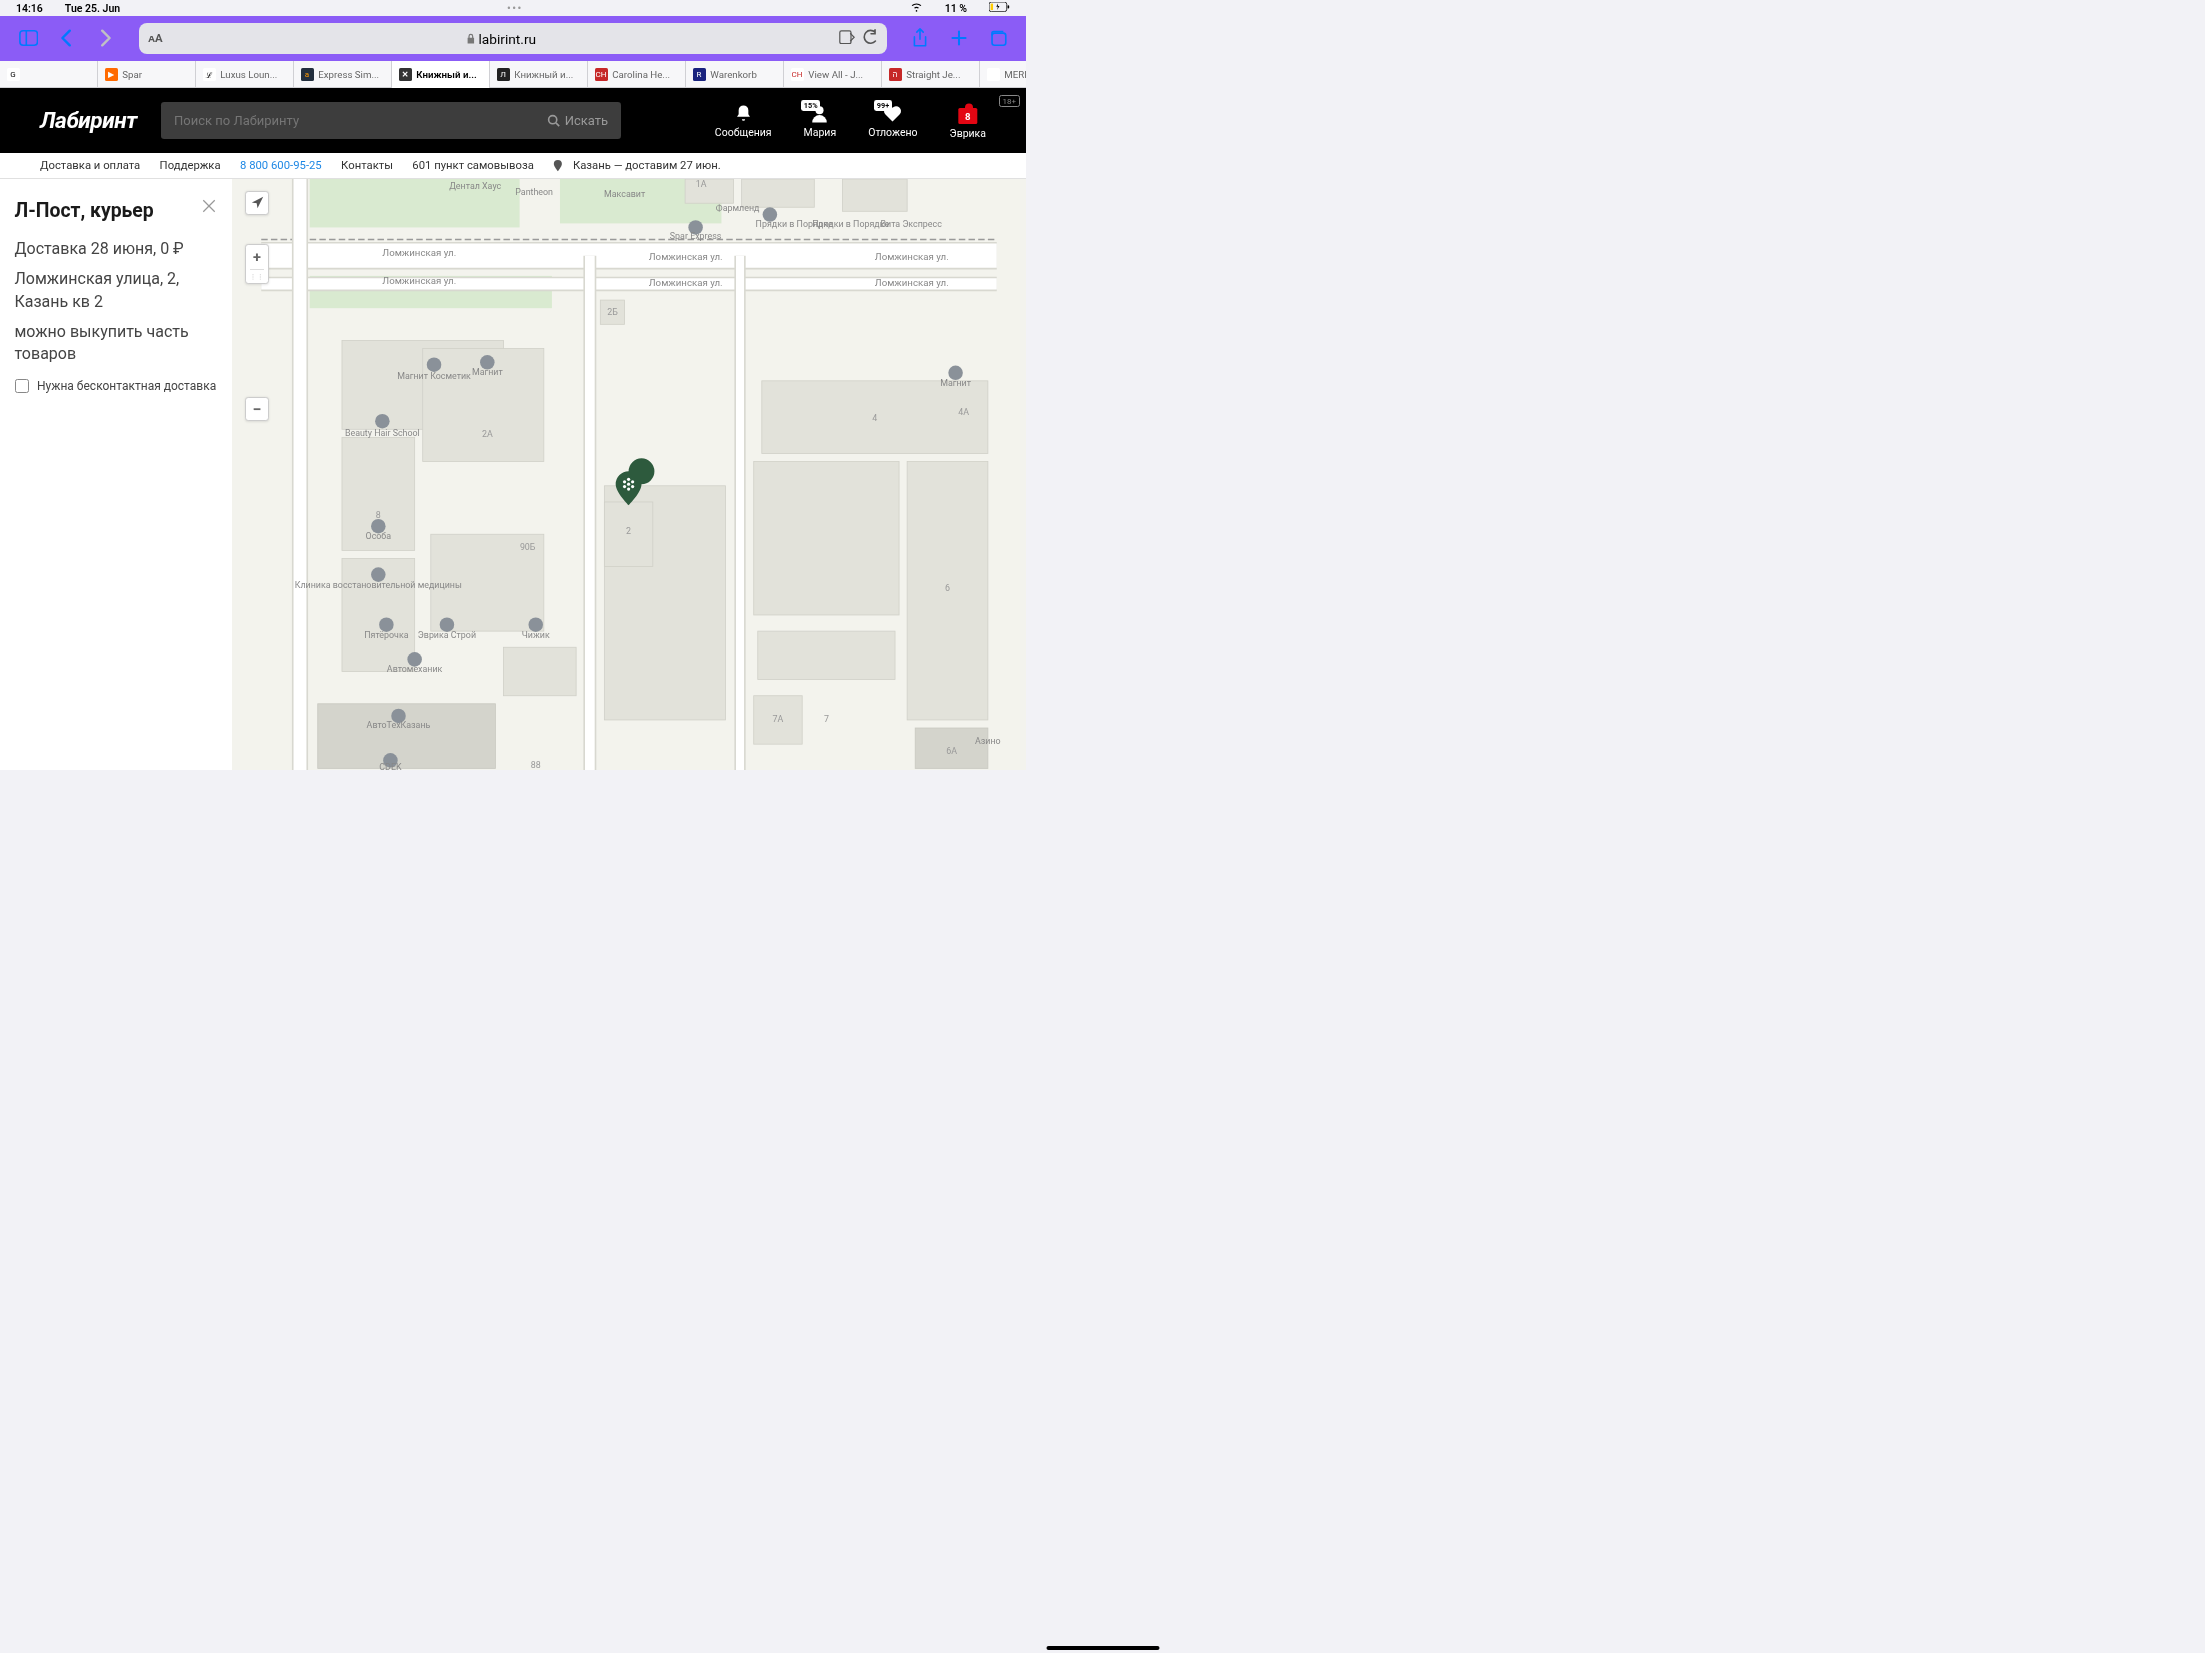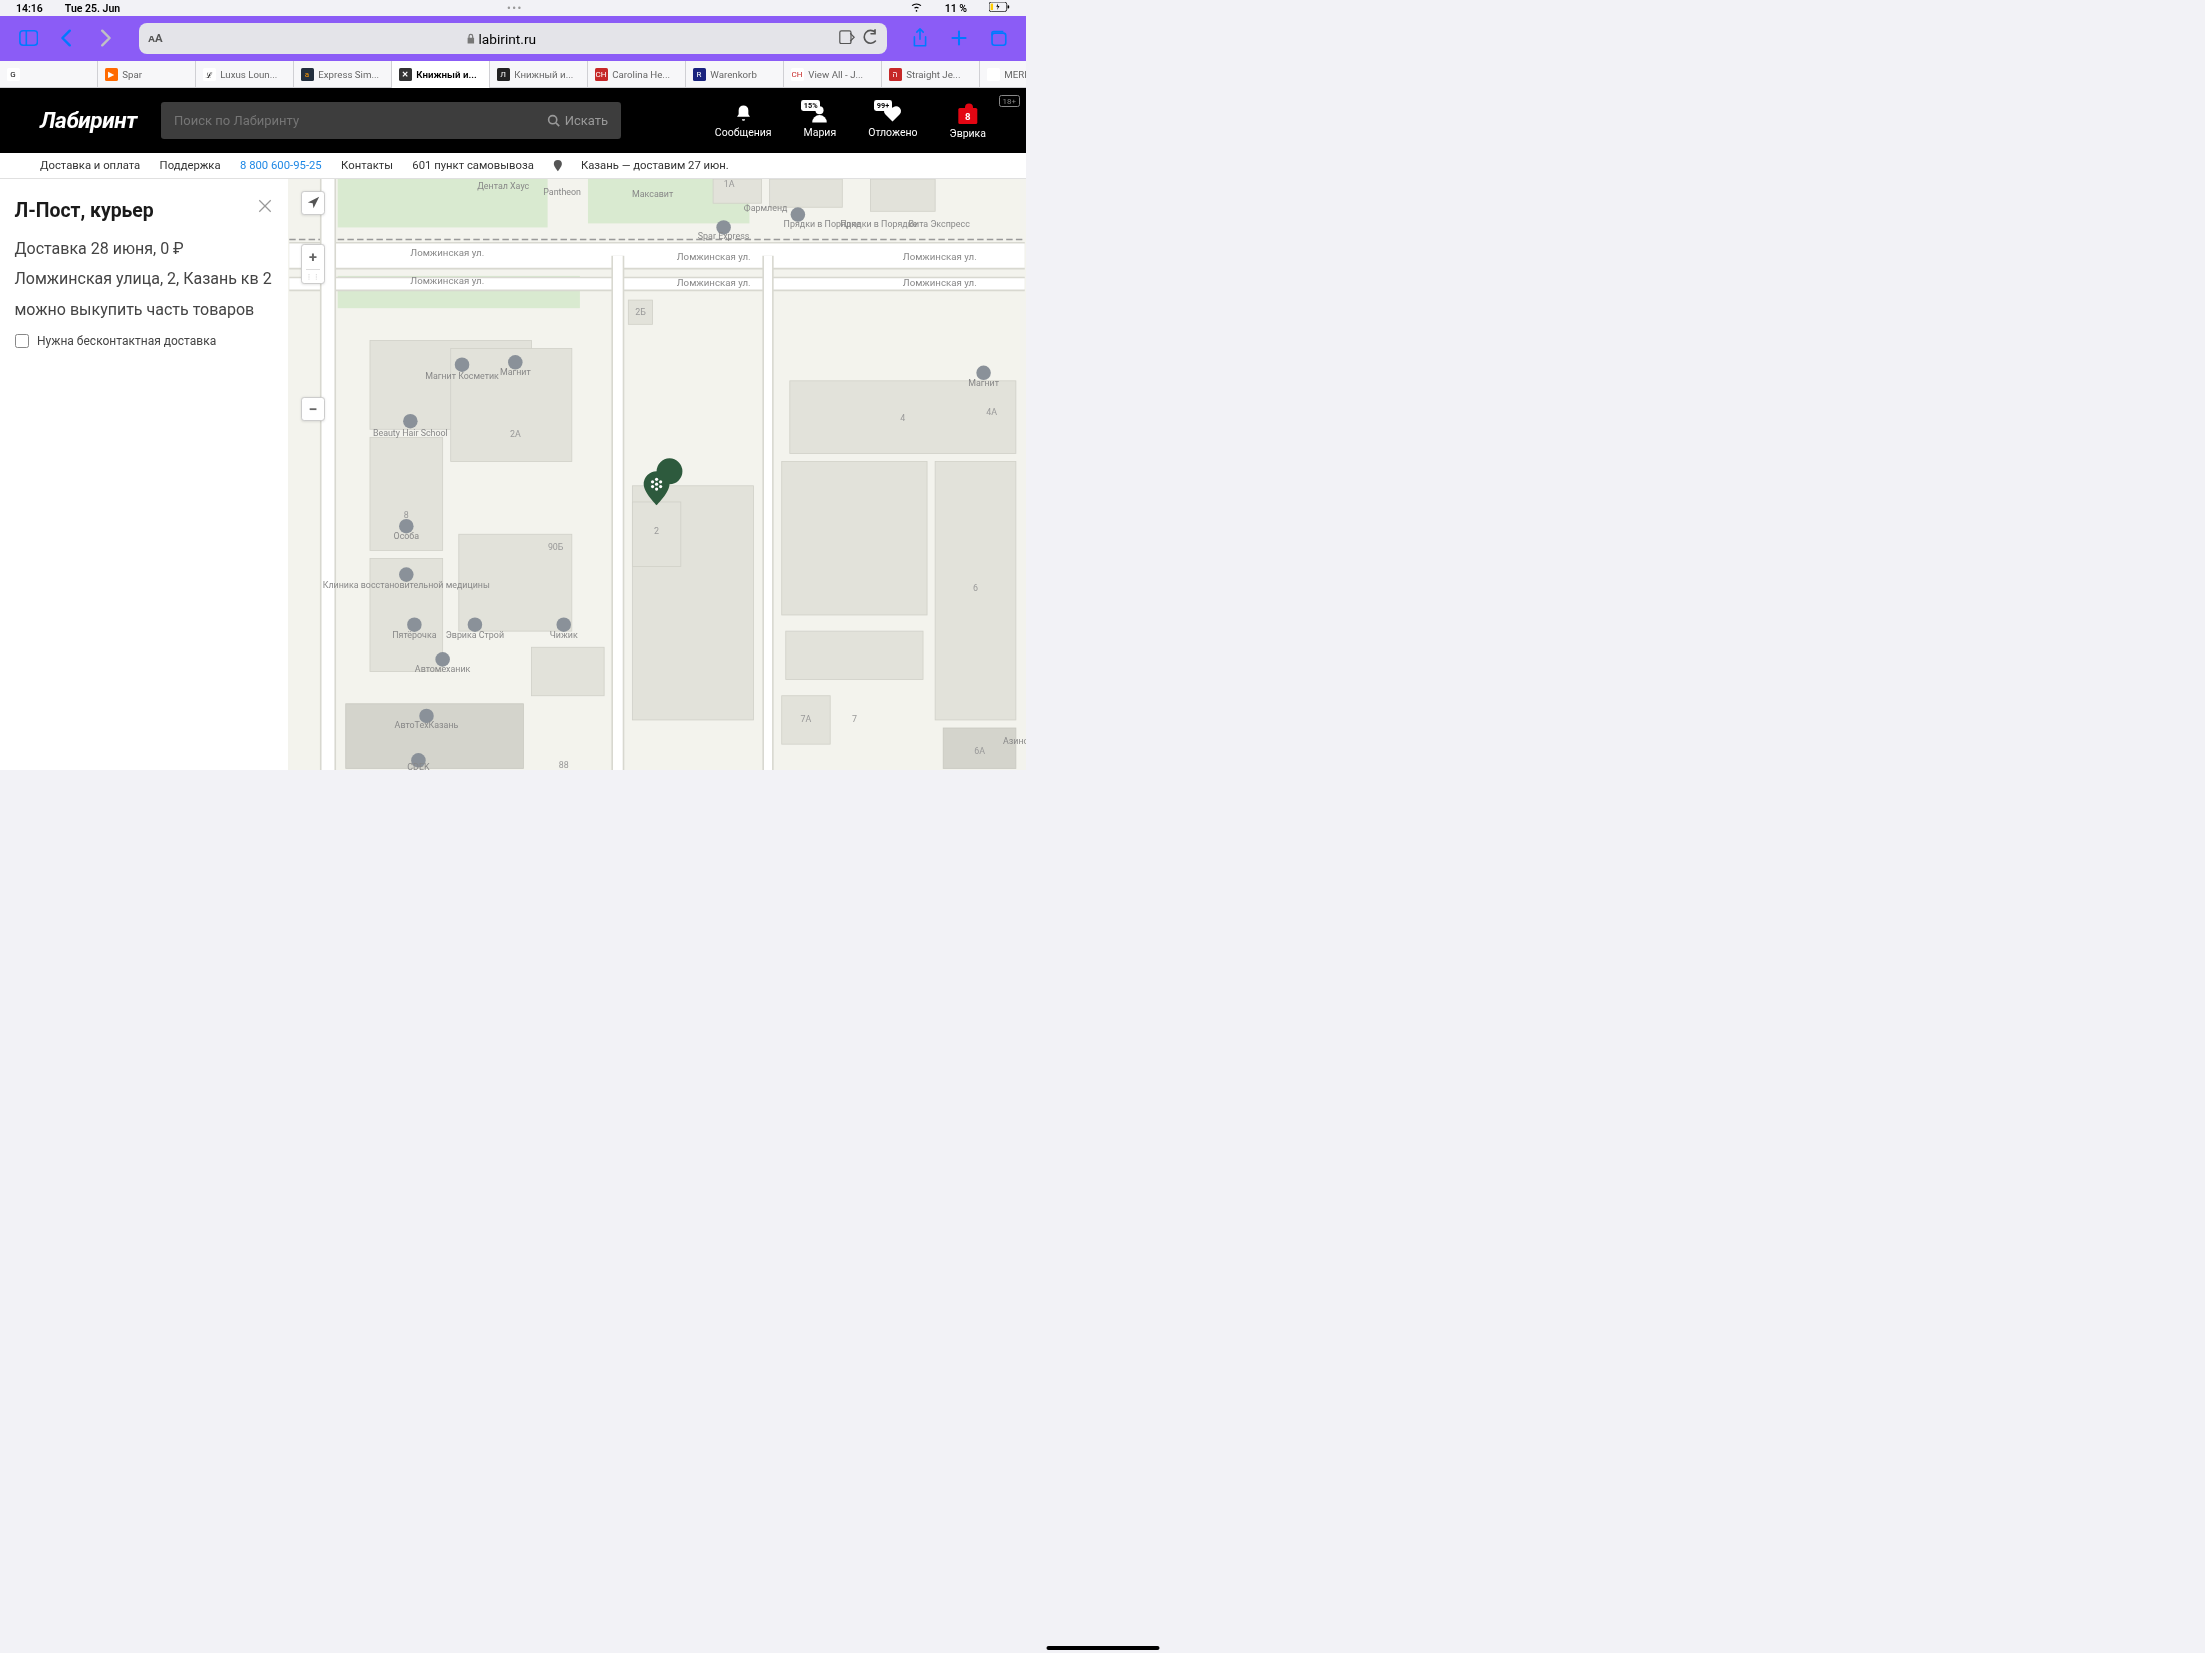--- a/index.html
+++ b/index.html
@@ -24,23 +24,23 @@
 .search-act{display:flex;align-items:center;gap:4.8px;color:#999;font-size:13px}
 .hdr-icons{display:flex;gap:32px;margin-left:auto;align-items:center}
 .hdr-icon{display:flex;flex-direction:column;align-items:center;gap:1.6px;color:#fff;font-size:10.5px;cursor:pointer;position:relative}
 .hdr-icon-svg{width:21px;height:21px;position:relative}
 .badge-sm{position:absolute;top:-3.2px;left:-8px;background:#fff;color:#000;font-size:7.3px;padding:0.8px 2.4px;border-radius:2.4px;font-weight:700}
 .cart-badge{position:absolute;top:-4.8px;left:50%;transform:translateX(-50%);background:#e30613;color:#fff;width:19.4px;height:16px;font-size:9.7px;font-weight:700;display:flex;align-items:center;justify-content:center;border-radius:1.6px}
 .age-badge{position:absolute;top:6.5px;right:6.5px;border:0.8px solid #888;color:#888;font-size:8px;padding:0.8px 2.4px;border-radius:2.4px}
 .sub-nav{height:26px;background:#fff;display:flex;align-items:center;padding:0 40px;gap:19.4px;font-size:11.3px;border-bottom:0.8px solid #e0e0e0}
 .sub-link{color:#333;cursor:pointer}
 .sub-phone{color:#1e88e5;cursor:pointer}
-.sub-city{display:flex;align-items:center;gap:18px;color:#333}
+.sub-city{display:flex;align-items:center;gap:10px;color:#333}
 .content{display:flex;height:591px}
-.side-panel{width:288px;background:#fff;padding:19.4px 14.5px;position:relative}
+.side-panel{width:232px;background:#fff;padding:19.4px 14.5px;position:relative}
 .close-x{position:absolute;top:18px;right:14.5px;width:18px;height:18px;color:#999;cursor:pointer}
 .panel-title{font-size:19.4px;font-weight:700;margin-bottom:16px;color:#1a1a1a}
 .panel-line{font-size:16px;color:#444;margin-bottom:8px;line-height:1.4}
 .chk-row{display:flex;align-items:center;gap:8px;margin-top:13px;font-size:12px;color:#444}
 .chk-box{width:14.5px;height:14.5px;border:1.6px solid #888;border-radius:2.4px;cursor:pointer}
 .map-area{flex:1;background:#f3f3ed;position:relative;overflow:hidden}
 .map-ctrl{position:absolute;left:13px;background:#fff;border:0.8px solid #ccc;border-radius:3.2px;width:24px;display:flex;flex-direction:column;align-items:center;box-shadow:0 0.8px 2.4px rgba(0,0,0,0.1);cursor:pointer}
 .map-ctrl.locate{top:11.3px;height:24px;justify-content:center}
 .map-ctrl.zoom{top:65px}
 .zoom-btn{width:100%;height:24px;display:flex;align-items:center;justify-content:center;font-size:14.5px;color:#666;font-weight:700}

